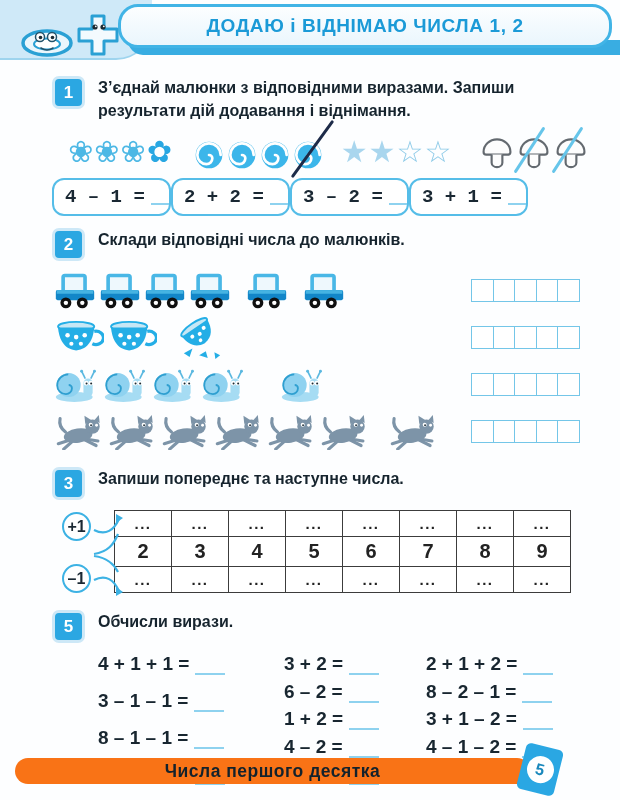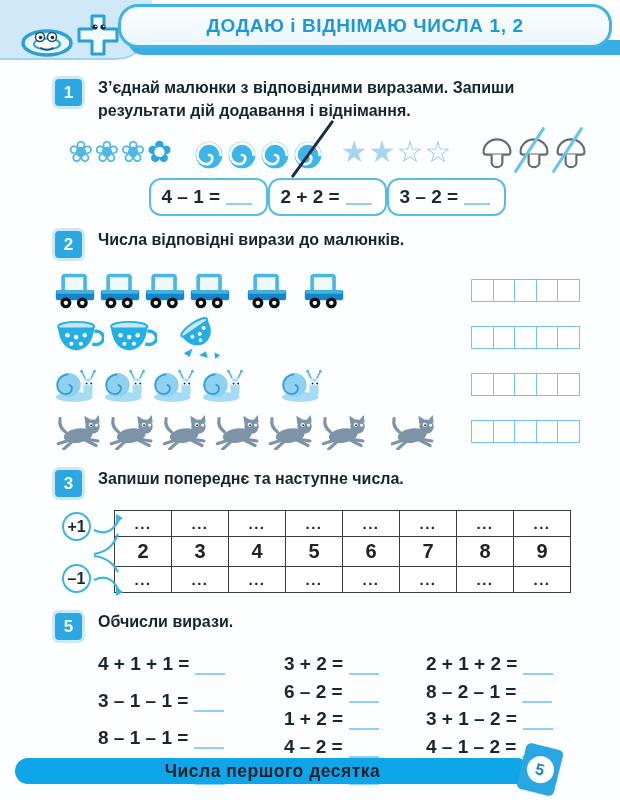--- a/index.html
+++ b/index.html
@@ -23,21 +23,21 @@
   
   .t1-pics{display:flex;justify-content:space-between;margin:10px 4px 2px 4px;}
   .pic-group{position:relative;width:128px;display:flex;align-items:flex-end;justify-content:center;gap:1px;}
   .glyph{font-family:"DejaVu Sans",sans-serif;font-size:30px;line-height:36px;}
   .flower-o{color:#4db8e5}.flower-f{color:#28a7e2}
   .star-f{color:#a9d6ee}.star-o{color:#8fcbe8}
   .strike{position:absolute;width:3px;border-radius:2px;}
   .strike-dark{height:70px;background:#1d2b49;right:8px;top:-18px;transform:rotate(36deg);}
   .strike-blue{height:54px;background:#66c5ea;top:-9px;transform:rotate(33deg);}
   .sb1{left:58px}.sb2{left:96px}
-  .t1-boxes{display:flex;justify-content:center;margin:8px 0 0 0;}
+  .t1-boxes{display:flex;justify-content:flex-start;margin:8px 0 0 0;font-family:Liberation Mono, monospace;}
   .expr-box{width:119px;height:38px;border:2.5px solid #55bde8;border-radius:12px;background:#fff;display:flex;align-items:center;padding-left:11px;gap:6px;box-sizing:border-box;}
   .expr-box .ex{font-size:19px;font-weight:bold;color:#1a2833;white-space:nowrap;}
   .ansline{display:inline-block;width:26px;height:14px;border-bottom:2.5px solid #8ed2ef;}
 
   
   .t2-block{margin-top:6px;}
   .t2-row{display:flex;align-items:center;justify-content:space-between;height:47px;padding-left:2px;}
   .icon-row{display:flex;align-items:flex-end;gap:3px;}
   .row-wagons > :nth-child(n+5){margin-left:12px;}
   .row-cups  > :nth-child(3){margin-left:16px;}
@@ -61,21 +61,21 @@
   
   .t5-grid{display:flex;margin:8px 0 0 98px;}
   .t5-col{display:flex;flex-direction:column;gap:3.5px;justify-content:space-between;}
   .t5-col1{width:186px;}.t5-col2{width:142px;}.t5-col3{width:170px;}
   .expr-line{display:flex;align-items:flex-end;gap:6px;height:24px;}
   .expr-line .ex{font-size:19px;font-weight:600;color:#182630;white-space:nowrap;}
   .expr-line .ansline{width:30px;}
 
   
   .footer{position:absolute;left:0;top:750px;width:620px;height:50px;}
-  .pill{position:absolute;left:15px;top:8px;width:515px;height:26px;background:#0ea5e9;border-radius:14px;display:flex;align-items:center;justify-content:center;}
+  .pill{position:absolute;left:15px;top:8px;width:515px;height:26px;background:#f97316;border-radius:14px;display:flex;align-items:center;justify-content:center;}
   .pill span{font-weight:bold;font-size:17.5px;color:#13222c;letter-spacing:.5px;}
   .pagecard{position:absolute;left:521px;top:-4px;width:38px;height:47px;background:#2aa7e3;border-radius:5px;transform:rotate(14deg);display:flex;align-items:center;justify-content:center;}
   .pagenum{width:27px;height:27px;background:#fff;border-radius:50%;display:flex;align-items:center;justify-content:center;font-weight:bold;font-size:16px;color:#1a88bc;}
 </style>
 </head>
 <body>
 
 <div class="page">
 
   <div class="hdr">
@@ -169,27 +169,31 @@
           <span class="ansline"></span>
       </div>
       <div class="expr-box">
         <span class="ex">2 + 2 =</span>
           <span class="ansline"></span>
       </div>
       <div class="expr-box">
         <span class="ex">3 – 2 =</span>
           <span class="ansline"></span>
       </div>
+      <div class="expr-box">
+        <span class="ex">3 + 1 =</span>
+          <span class="ansline"></span>
+      </div>
     </div>
   </div>
 
   <div class="task">
     <div class="task-head">
       <span class="badge">2</span>
-      <p class="task-text">Числа відповідні вирази до малюнків.</p>
+      <p class="task-text">Склади відповідні числа до малюнків.</p>
     </div>
 
     <div class="t2-block">
 
       <div class="t2-row">
         <span class="icon-row row-wagons">
             <svg width="42" height="38" viewBox="0 0 46 40">
               <rect x="10" y="3" width="24" height="19" rx="2" fill="#eef8fd" stroke="#49b7e6" stroke-width="4"></rect>
               <rect x="2" y="19" width="42" height="11" rx="2" fill="#1286c8"></rect>
               <rect x="3" y="19" width="40" height="4" fill="#45b3e2"></rect>

